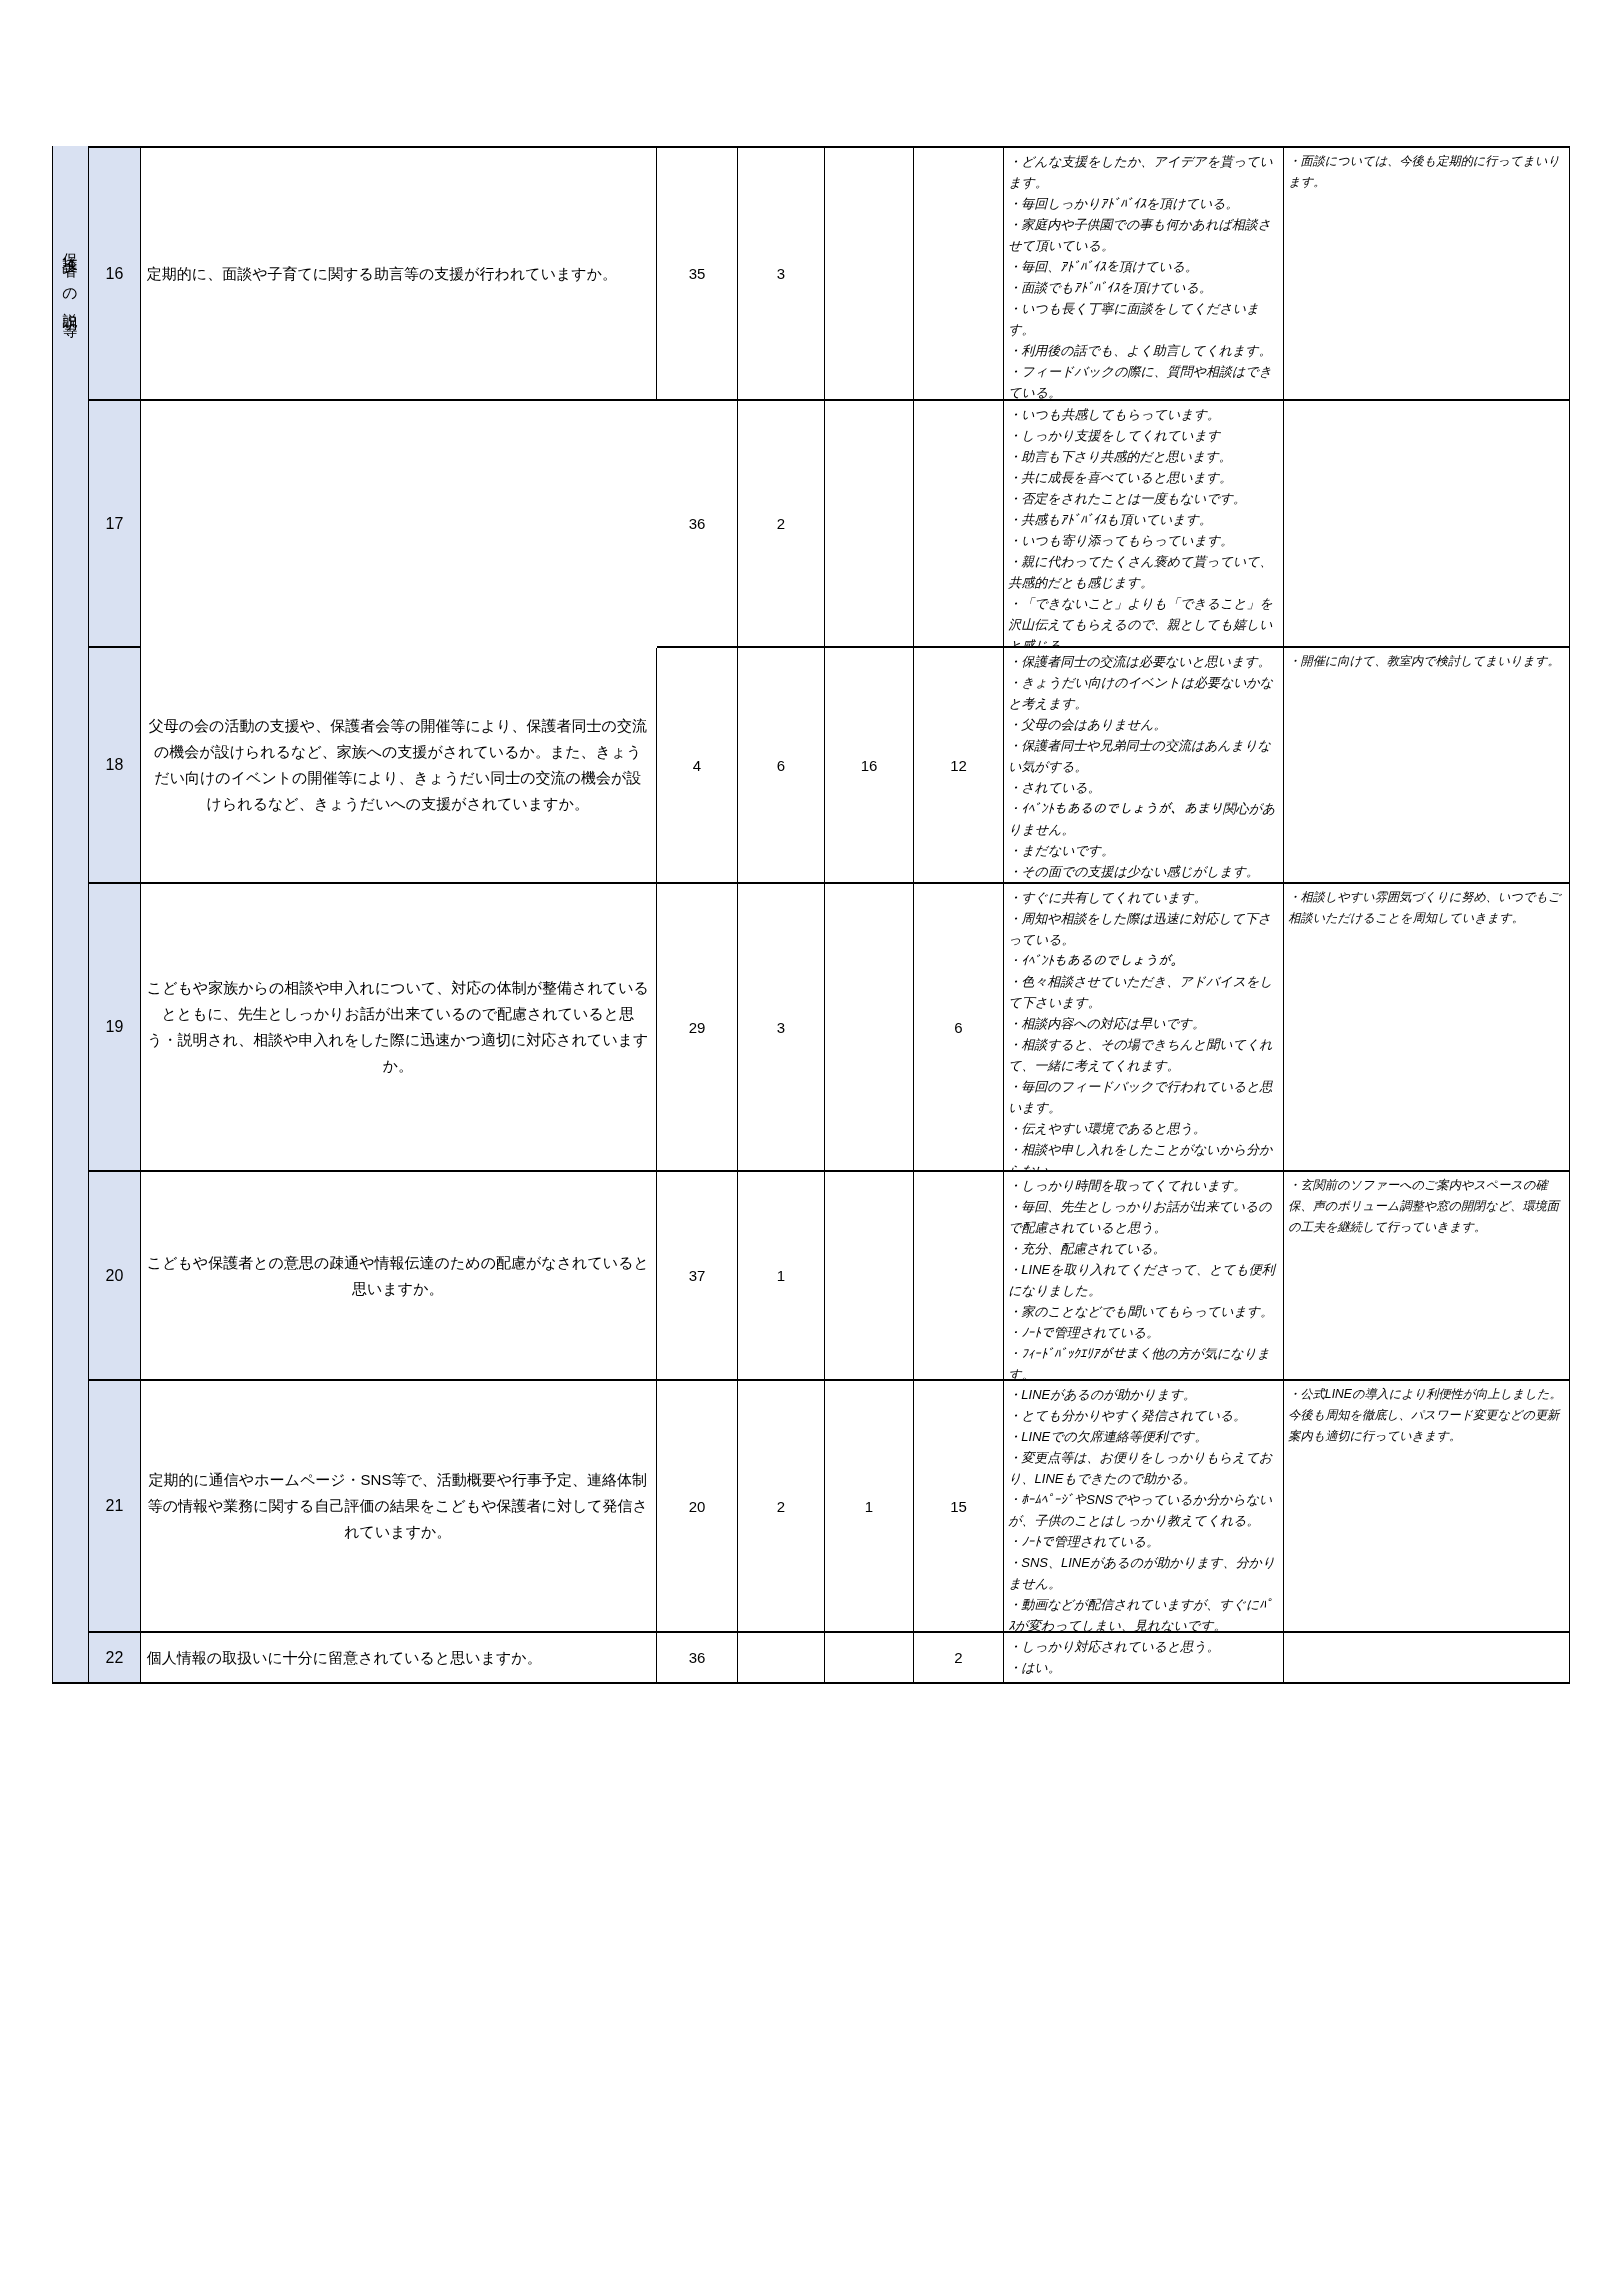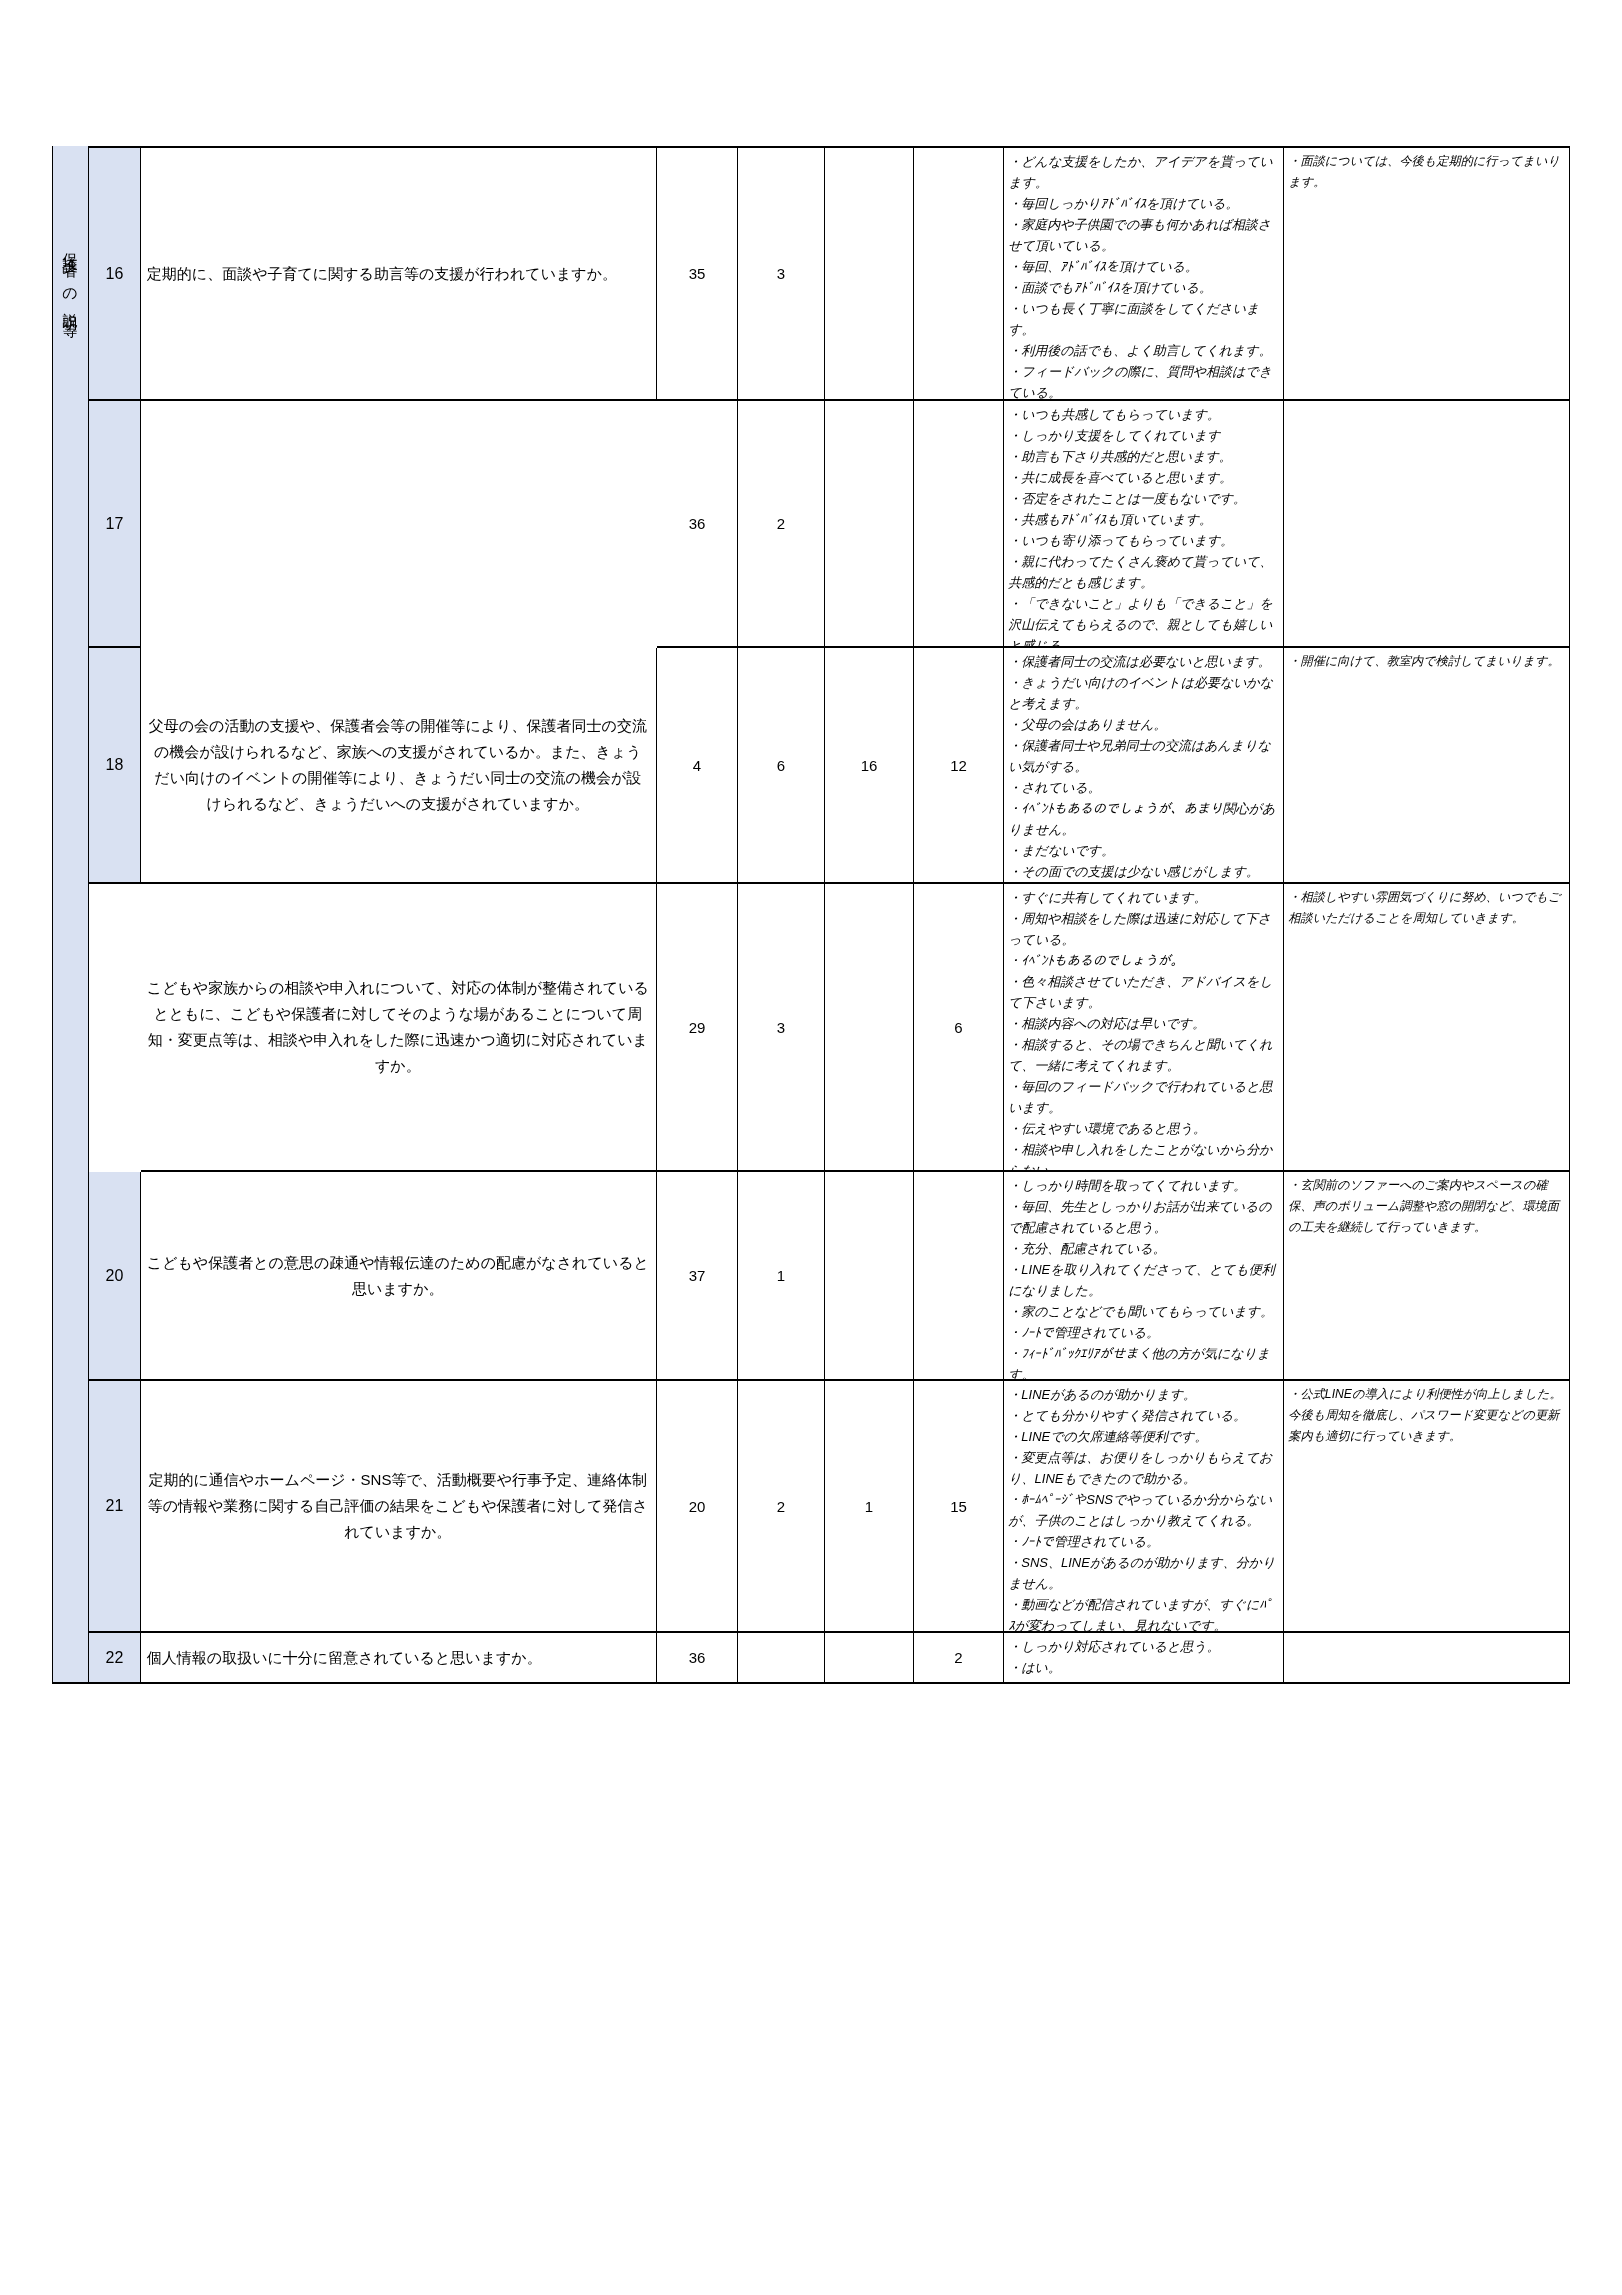--- a/index.html
+++ b/index.html
@@ -110,22 +110,23 @@
         <div class="line">・保護者同士の交流は必要ないと思います。</div>
         <div class="line">・きょうだい向けのイベントは必要ないかなと考えます。</div>
         <div class="line">・父母の会はありません。</div>
         <div class="line">・保護者同士や兄弟同士の交流はあんまりない気がする。</div>
         <div class="line">・されている。</div>
         <div class="line">・ｲﾍﾞﾝﾄもあるのでしょうが、あまり関心がありません。</div>
         <div class="line">・まだないです。</div>
         <div class="line">・その面での支援は少ない感じがします。</div>
       </div>
 
+    <div class="cell no-cell c1 r4">19</div>
     <div class="cell q-cell c2 r4">
-        <span>こどもや家族からの相談や申入れについて、対応の体制が整備されているとともに、こどもや保護者に対してそのような場があることについて周知・変更点等は、相談や申入れをした際に迅速かつ適切に対応されていますか。</span>
+        <span>こどもや家族からの相談や申入れについて、対応の体制が整備されているとともに、先生としっかりお話が出来ているので配慮されていると思う・説明され、相談や申入れをした際に迅速かつ適切に対応されていますか。</span>
       </div>
     <div class="cell cnt-cell c3 r4">29</div>
     <div class="cell cnt-cell c4 r4">3</div>
     <div class="cell cnt-cell c5 r4"></div>
     <div class="cell cnt-cell c6 r4">6</div>
     <div class="cell txt-cell c7 r4">
         <div class="line">・すぐに共有してくれています。</div>
         <div class="line">・周知や相談をした際は迅速に対応して下さっている。</div>
         <div class="line">・ｲﾍﾞﾝﾄもあるのでしょうが。</div>
         <div class="line">・色々相談させていただき、アドバイスをして下さいます。</div>

